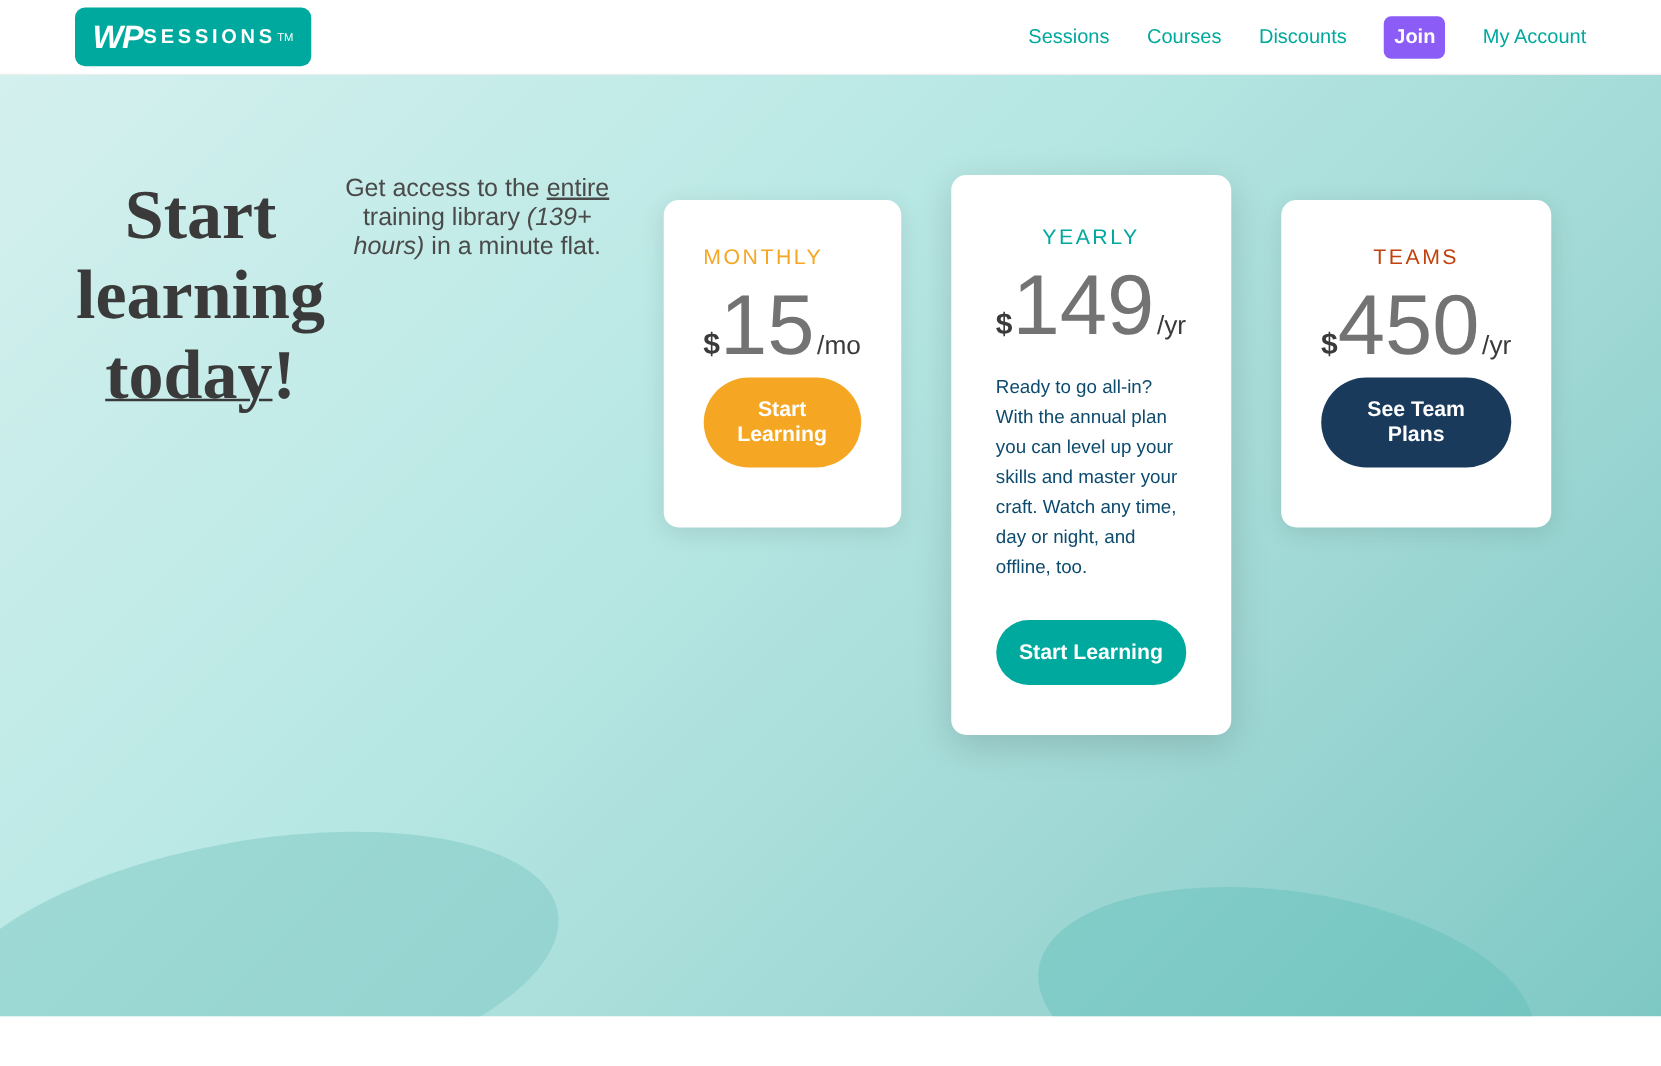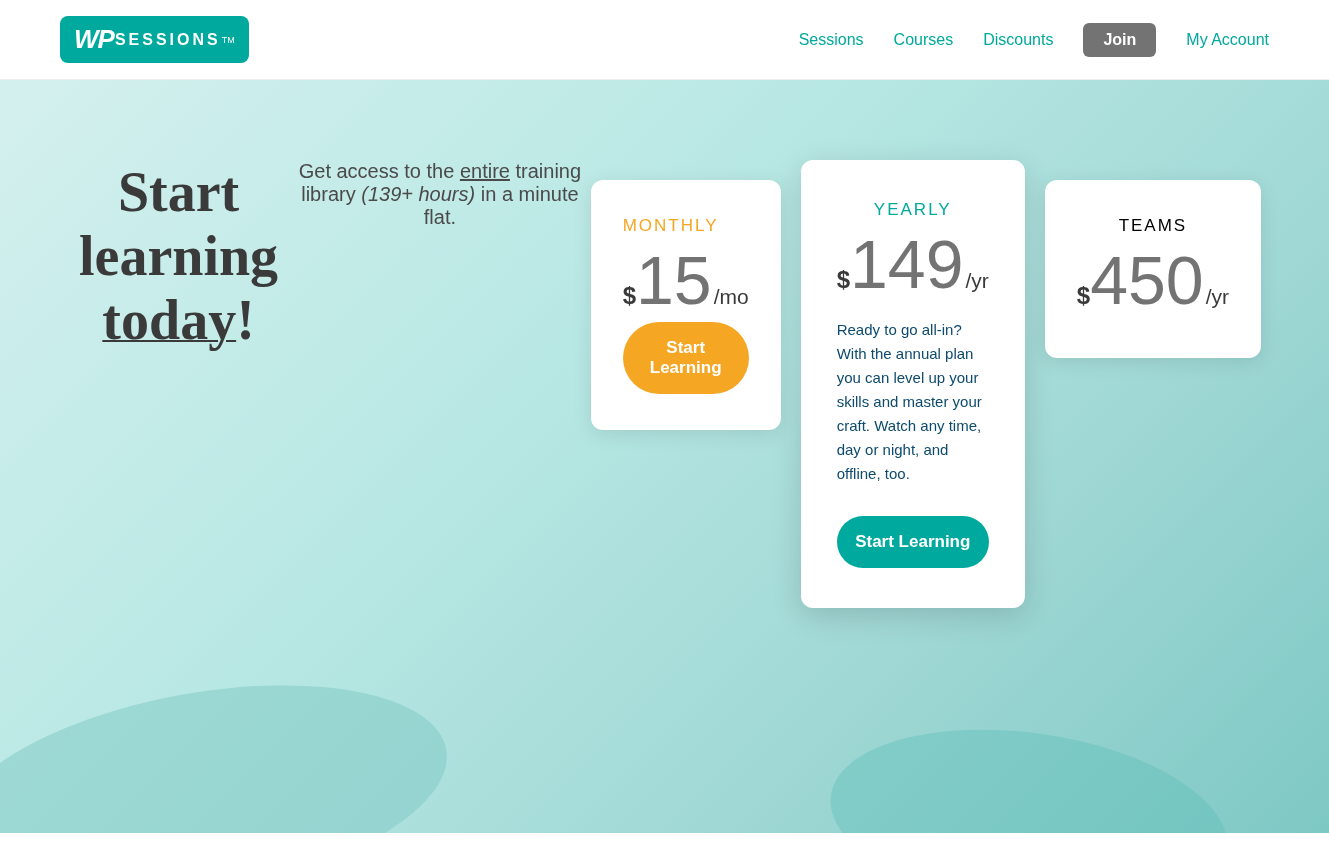--- a/index.html
+++ b/index.html
@@ -5,21 +5,21 @@
     * { margin: 0; padding: 0; box-sizing: border-box; }
     body { font-family: -apple-system, BlinkMacSystemFont, 'Segoe UI', sans-serif; background: #fff; width: 1329px; min-height: 853px; overflow-x: hidden; }
 
     
     .header {
       background: #fff;
       display: flex;
       align-items: center;
       justify-content: space-between;
       padding: 0 60px;
-      height: 80px;
+      height: 60px;
       border-bottom: 1px solid #eee;
     }
     .logo {
       display: flex;
       align-items: center;
     }
     .logo-box {
       background: #00a99d;
       border-radius: 8px;
       padding: 8px 14px 8px 14px;
@@ -53,25 +53,25 @@
       align-items: center;
       gap: 30px;
     }
     .nav-link {
       color: #00a99d;
       text-decoration: none;
       font-size: 16px;
       font-weight: 500;
     }
     .nav-join {
-      background: #737373;
+      background: #8b5cf6;
       color: #fff;
       border: none;
       border-radius: 6px;
-      padding: 8px 20px;
+      padding: 8px 8px;
       font-size: 16px;
       font-weight: 700;
       cursor: pointer;
     }
 
     
     .hero {
       background: linear-gradient(135deg, #d4f0ee 0%, #b8e8e4 40%, #a0d8d5 70%, #7ec8c4 100%);
       min-height: 753px;
       display: flex;
@@ -139,43 +139,43 @@
       position: relative;
       z-index: 2;
       width: 100%;
       max-width: 1100px;
       justify-content: center;
     }
 
     .card {
       background: #fff;
       border-radius: 12px;
-      padding: 36px 32px 36px;
+      padding: 36px 32px 48px;
       box-shadow: 0 4px 20px rgba(0,0,0,0.1);
       flex: 1;
       max-width: 320px;
-      margin: 20px 8px;
+      margin: 20px 28px;
     }
     .card-featured {
       margin: 0 12px;
       max-width: 340px;
       padding: 40px 36px 40px;
       box-shadow: 0 8px 30px rgba(0,0,0,0.15);
     }
 
     .plan-label {
       font-size: 17px;
       font-weight: 400;
       letter-spacing: 2px;
       text-transform: uppercase;
       margin-bottom: 10px;
     }
     .plan-label-monthly { color: #f5a623; }
     .plan-label-yearly { color: #00a99d; text-align: center; }
-    .plan-label-teams { color: #000000; text-align: center; }
+    .plan-label-teams { color: #c2410c; text-align: center; }
 
     .price-row {
       display: flex;
       align-items: baseline;
       margin-bottom: 8px;
     }
     .price-row-centered {
       justify-content: center;
     }
     .price-dollar {
@@ -269,16 +269,17 @@
       <button class="btn btn-teal">Start Learning</button>
     </div>
 
     <div class="card">
       <div class="plan-label plan-label-teams">TEAMS</div>
       <div class="price-row price-row-centered">
         <span class="price-dollar">$</span>
         <span class="price-amount">450</span>
         <span class="price-period">/yr</span>
       </div>
+      <button class="btn btn-navy">See Team Plans</button>
     </div>
 
   </div>
 </section>
 
 </body></html>

